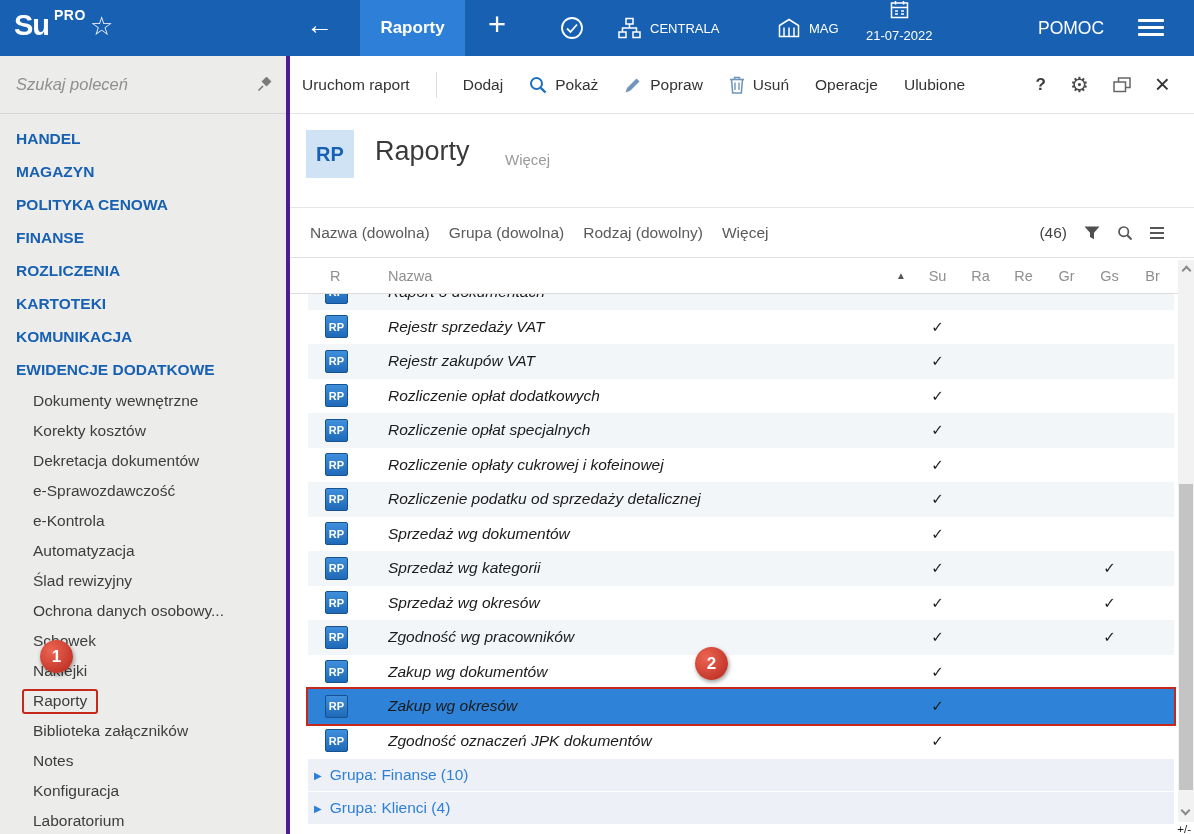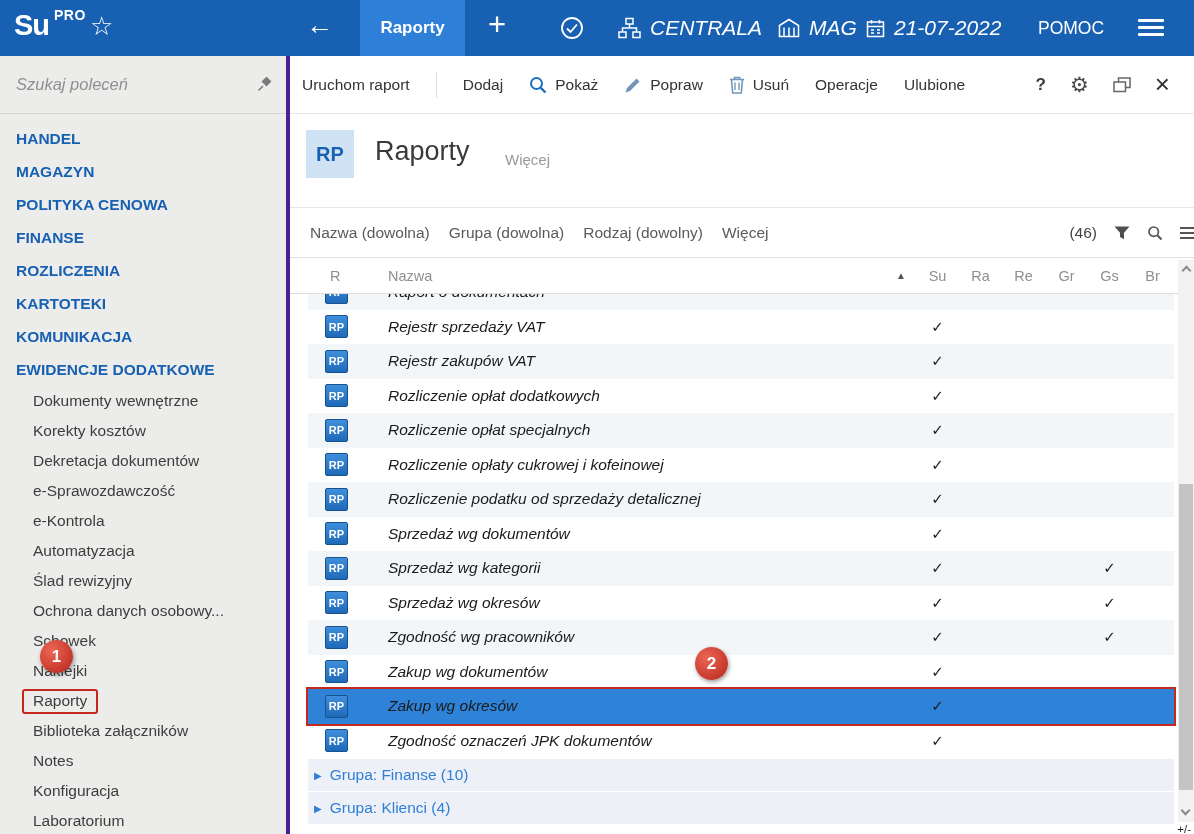--- a/index.html
+++ b/index.html
@@ -12,24 +12,24 @@
   
   .topbar { position: absolute; top: 0; left: 0; width: 1194px; height: 56px; background: #1760b2; color: #fff; z-index: 10; }
   .topbar > * { position: absolute; }
   .logo { left: 14px; top: 9px; font-size: 29px; font-weight: bold; letter-spacing: -1px; }
   .logo-pro { position: absolute; left: 40px; top: -2px; font-size: 14px; letter-spacing: 0.5px; font-weight: bold; }
   .tb-star { left: 90px; top: 11px; font-size: 26px; cursor: pointer; }
   .tb-back { left: 306px; top: 10px; font-size: 27px; cursor: pointer; }
   .tb-tab { left: 360px; top: 0; width: 105px; height: 56px; background: #2e7fd7; display: flex; align-items: center; justify-content: center; font-size: 17px; font-weight: bold; cursor: pointer; }
   .tb-plus { left: 488px; top: 7px; font-size: 31px; font-weight: 300; cursor: pointer; }
   .tb-check { left: 560px; top: 16px; cursor: pointer; line-height: 0; }
-  .tb-group { top: 0; height: 56px; display: flex; align-items: center; gap: 9px; font-size: 21px; cursor: pointer; white-space: nowrap; font-style: italic; }
+  .tb-group { top: 0; height: 56px; display: flex; align-items: center; gap: 9px; font-size: 13px; cursor: pointer; white-space: nowrap; }
   .tb-company { left: 618px; }
   .tb-mag { left: 778px; }
-  .tb-date { left: 866px; }
+  .tb-date { left: 866px; flex-direction: column; }
   .tb-pomoc { left: 1038px; top: 0; height: 56px; display: flex; align-items: center; font-size: 17.5px; cursor: pointer; }
   .tb-burger { left: 1138px; top: 19px; width: 26px; cursor: pointer; }
   .tb-burger i { display: block; height: 2.5px; background: #fff; margin-bottom: 4.5px; border-radius: 1px; }
 
   
   .sidebar { position: absolute; top: 56px; left: 0; width: 290px; height: 778px; background: #ececeb; border-right: 4px solid #4c1d95; }
   .search-row { height: 58px; border-bottom: 1px solid #d5d5d5; display: flex; align-items: center; padding: 0 14px 0 16px; }
   .search-input { flex: 1; background: transparent; border: none; outline: none; font-size: 16.5px; color: #666; font-family: inherit; }
   .search-input::placeholder { color: #8f8f8f; font-style: italic; opacity: 1; }
   .pin { line-height: 0; cursor: pointer; }
@@ -50,21 +50,21 @@
   .tb-close { font-size: 26px; color: #333; cursor: pointer; line-height: 0.8; }
   .ic { line-height: 0; }
 
   .header-area { height: 94px; border-bottom: 1px solid #e6e6e6; position: relative; }
   .rp-badge-lg { position: absolute; left: 16px; top: 16px; width: 48px; height: 48px; background: #cfe3f5; color: #1760b2; font-size: 20px; font-weight: bold; display: flex; align-items: center; justify-content: center; }
   .page-title { position: absolute; left: 85px; top: 22px; font-size: 27px; color: #3a3a3a; }
   .more-link { position: absolute; left: 215px; top: 37px; font-size: 15px; color: #9a9a9a; cursor: pointer; }
 
   .filter-row { height: 50px; border-bottom: 1px solid #e0e0e0; display: flex; align-items: center; padding-left: 20px; font-size: 15.5px; color: #5a5a5a; }
   .filter-item { margin-right: 19px; cursor: pointer; white-space: nowrap; }
-  .filter-right { margin-left: auto; display: flex; align-items: center; gap: 17px; color: #444; }
+  .filter-right { margin-left: auto; display: flex; align-items: center; gap: 17px; padding-right: 30px; color: #444; }
   .f-burger i { display: block; width: 14px; height: 2px; background: #555; margin: 3px 0; }
 
   .thead { height: 36px; border-bottom: 1px solid #dcdcdc; display: flex; align-items: center; padding: 0 20px 0 18px; color: #8f8f8f; font-size: 14.5px; }
   .th-r { width: 80px; padding-left: 22px; cursor: pointer; }
   .th-name { flex: 1; display: flex; align-items: center; justify-content: space-between; padding-right: 10px; cursor: pointer; }
   .sort-ind { font-size: 10px; color: #555; }
   .th-col { width: 43px; text-align: center; cursor: pointer; }
 
   .rows-viewport { position: absolute; top: 238px; left: 0; right: 0; bottom: 0; overflow: hidden; }
   .rows { margin-top: -19px; }

